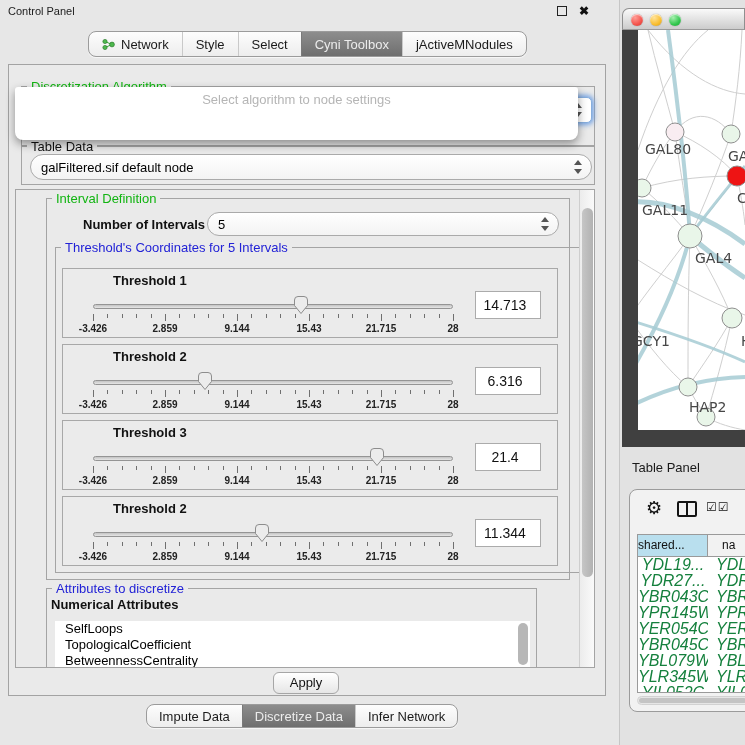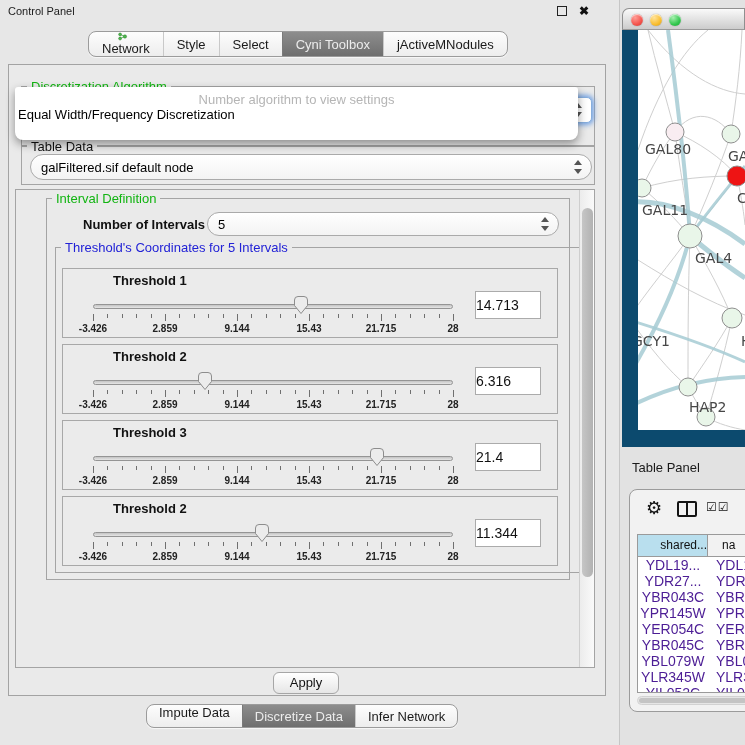--- a/index.html
+++ b/index.html
@@ -10,21 +10,21 @@
   
   .control-panel { position:absolute; left:0; top:0; width:620px; height:745px; background:#e7e7e7; border-right:1px solid #c6c6c6; }
   .cp-titlebar { position:absolute; left:0; top:0; width:100%; height:22px; line-height:22px; padding-left:8px; font-size:11px; color:#1c1c1c; }
   .cp-float { position:absolute; top:6px; right:52px; width:10px; height:10px; border:1.5px solid #222; background:transparent; }
   .cp-close { position:absolute; top:3px; right:30px; font-size:12px; font-weight:bold; color:#111; line-height:16px; }
 
   
   .seg-bar { position:absolute; display:flex; height:26px; border:1px solid #9b9b9b; border-radius:8px; overflow:hidden;
              background:linear-gradient(#fdfdfd,#ededed); box-shadow:0 1px 1px rgba(255,255,255,.7); }
   .seg { display:flex; align-items:center; padding:0 13px; font-size:13px; color:#1a1a1a; border-left:1px solid #c9c9c9; white-space:nowrap; }
-  .seg:first-child { border-left:none;flex-direction:column; }
+  .seg:first-child { border-left:none; }
   .seg.active { background:linear-gradient(#8d8d8d,#6f6f6f); color:#ececec; border-left-color:#7a7a7a; }
   .top-tabs { left:88px; top:31px; }
   .bottom-tabs { left:146px; top:704px; height:24px; }
   .bottom-tabs .seg { padding:0 12px; }
   .net-ico { margin-right:6px; }
 
   
   .outer-panel { position:absolute; left:8px; top:64px; width:598px; height:632px; border:1px solid #a3a3a3; background:#eaeaea; }
 
   .group { position:absolute; border:1px solid #a4a4a4; }
@@ -63,21 +63,21 @@
 
   .grp-interval { left:30px; top:8px; width:524px; height:382px; }
   .noi-label { position:absolute; left:36px; top:18px; font-weight:bold; font-size:13px; }
   .noi-combo { left:160px; top:13px; width:352px; height:24px; }
   .noi-combo .val { line-height:24px; }
   .grp-thresh { left:8px; top:48px; width:600px; height:326px; }
 
   .threshold-panel { position:absolute; left:6px; width:496px; height:70px; border:1px solid #a8a8a8; background:#ebebeb; }
   .th-title { position:absolute; left:8px; top:4px; font-weight:bold; font-size:13px;margin-left:42px; }
   .th-valuebox { position:absolute; left:412px; top:22px; width:66px; height:28px; background:#fff; border:1px solid #ababab;
-                 font-size:14px; line-height:26px; text-align:left; padding-right:6px; }
+                 font-size:14px; line-height:26px; text-align:center; padding-right:6px; }
   .th-slider { position:absolute; left:30px; top:26px; width:360px; height:42px; }
   .th-track { position:absolute; left:0; top:9px; width:360px; height:5px; border:1px solid #949494; border-radius:3px;
               background:linear-gradient(#c3c3c3,#e6e6e6); }
   .th-thumb { position:absolute; top:0; width:16px; height:20px; }
   .tick { position:absolute; top:19px; width:1px; height:4px; background:#6f6f6f; }
   .tick.maj { height:7px; }
   .tick-label { position:absolute; top:28px; transform:translateX(-50%); font-size:10px; font-weight:bold; color:#222; white-space:nowrap; }
 
   .grp-attrib { left:30px; top:398px; width:491px; height:120px; }
   .attr-label { position:absolute; left:4px; top:8px; font-weight:bold; font-size:13px; }
@@ -92,39 +92,39 @@
   .right-side { position:absolute; left:620px; top:0; width:125px; height:745px; background:#e2e2e2; }
 
   .net-window { position:absolute; left:2px; top:8px; width:123px; height:439px; }
   .mac-titlebar { position:relative; height:22px; border:1px solid #8f8f8f; border-bottom:1px solid #9a9a9a; border-radius:7px 0 0 0;
                   background:linear-gradient(#fafafa,#cccccc); }
   .lights { position:absolute; left:8px; top:5px; display:flex; gap:7px; }
   .light { width:12px; height:12px; border-radius:50%; box-shadow:inset 0 1px 1px rgba(255,255,255,.7), 0 0 1px rgba(0,0,0,.5); }
   .light.red    { background:radial-gradient(circle at 35% 30%, #ff9d96, #f4534c 60%, #c93a34); }
   .light.yellow { background:radial-gradient(circle at 35% 30%, #ffe39a, #f9bd2e 60%, #cf9a1d); }
   .light.green  { background:radial-gradient(circle at 35% 30%, #a8f0b0, #32c74e 60%, #22a23a); }
-  .net-frame { position:relative; height:417px; background:#0c4a6e; }
+  .net-frame { position:relative; height:417px; background:#404040; }
   .net-canvas { position:absolute; left:16px; top:0; right:0; height:400px; background:#fff; overflow:hidden; }
   .net-canvas svg { display:block; }
 
   .tp-title-bar { position:absolute; left:0; top:455px; width:125px; height:26px; line-height:26px; padding-left:12px; font-size:13px; color:#1a1a1a; }
   .tp-box { position:absolute; left:9px; top:489px; width:130px; height:223px; border:1px solid #9b9b9b; border-radius:8px; background:#f2f2f2; overflow:hidden; }
   .tp-toolbar { position:absolute; left:0; top:0; width:100%; height:40px; }
   .gear { position:absolute; left:16px; top:8px; font-size:18px; color:#141414; line-height:20px; }
   .split-ico { position:absolute; left:47px; top:11px; width:20px; height:16px; border:2px solid #141414; border-radius:2px; }
   .split-ico i { position:absolute; left:45%; top:0; bottom:0; width:2px; background:#141414; }
   .checks { position:absolute; left:76px; top:10px; font-size:12px; color:#141414; letter-spacing:1px; }
 
   .tp-table { position:absolute; left:7px; top:44px; right:-40px; height:159px; background:#fff; border:1px solid #9a9a9a; overflow:hidden; }
   .tp-hrow { display:flex; height:22px; border-bottom:1px solid #9a9a9a; }
-  .tp-hcell { font-size:12px; line-height:21px; text-align:right; overflow:hidden; white-space:nowrap; }
+  .tp-hcell { font-size:12px; line-height:21px; text-align:left; overflow:hidden; white-space:nowrap; }
   .tp-hcell.c1 { width:70px; background:#b9dfee; border-right:1px solid #9a9a9a; }
   .tp-hcell.c2 { flex:1; background:#f2f2f2; text-align:left; padding-left:14px; }
   .tp-row { display:flex; height:16px; }
-  .tp-cell { font-size:14px; line-height:16px; text-align:center; overflow:hidden; white-space:nowrap; color:#4c1d95; }
+  .tp-cell { font-size:16px; line-height:16px; text-align:center; overflow:hidden; white-space:nowrap; color:#15803d;font-style:italic; }
   .tp-cell.c1 { width:70px; }
   .tp-cell.c2 { flex:1; text-align:left; padding-left:8px; }
   .tp-hscroll { position:absolute; left:7px; right:5px; bottom:6px; height:9px; border-radius:5px; background:#e6e6e6; border:1px solid #d2d2d2; }
   .tp-hthumb { position:absolute; left:1px; top:1px; height:5px; width:94%; background:#c4c4c4; border-radius:4px; }
 </style>
 </head>
 <body>
 
 <div class="app">
 
@@ -164,22 +164,21 @@
         <span class="legend green">Discretization Algorithm</span>
         <div class="algo-combo">
           <span class="stepper">
               <i class="up"></i>
               <i class="dn"></i>
             </span>
         </div>
       </div>
 
       <div class="popup">
-        <div class="popup-hint">Number algorithm to view settings</div>
-        <div class="popup-item">Equal Width/Frequency Discretization</div>
+        <div class="popup-hint">Select algorithm to node settings</div>
       </div>
 
       <div class="group grp-tabledata">
         <span class="legend">Table Data</span>
         <div class="mac-combo td-combo">
           <span class="val">galFiltered.sif default node</span>
           <span class="stepper">
               <i class="up"></i>
               <i class="dn"></i>
             </span>
@@ -365,20 +364,32 @@
                     <span class="tick-label" style="left:360.0px">28</span>
       <div class="th-thumb" style="left:161.2px"><svg width="16" height="20" viewBox="0 0 16 20">
                         <path d="M1.5,5 Q1.5,1.5 5,1.5 L11,1.5 Q14.5,1.5 14.5,5 L14.5,10.5 L8,18.5 L1.5,10.5 Z" fill="#ececec" stroke="#8d8d8d"></path>
                       </svg></div>
     </div>
                 </div>
               </div>
           </div>
         </div>
 
+        <div class="group grp-attrib">
+          <span class="legend blue">Attributes to discretize</span>
+          <div class="attr-label">Numerical Attributes</div>
+          <div class="attr-list">
+            <div id="attr-items">
+                <div class="attr-item">SelfLoops</div>
+                <div class="attr-item">TopologicalCoefficient</div>
+                <div class="attr-item">BetweennessCentrality</div>
+              </div>
+            <div class="list-scroll"></div>
+          </div>
+        </div>
 
         <div class="vscroll">
           <div class="vthumb"></div>
         </div>
       </div>
 
       <div class="apply-btn">Apply</div>
     </div>
 
     <div class="seg-bar bottom-tabs">

